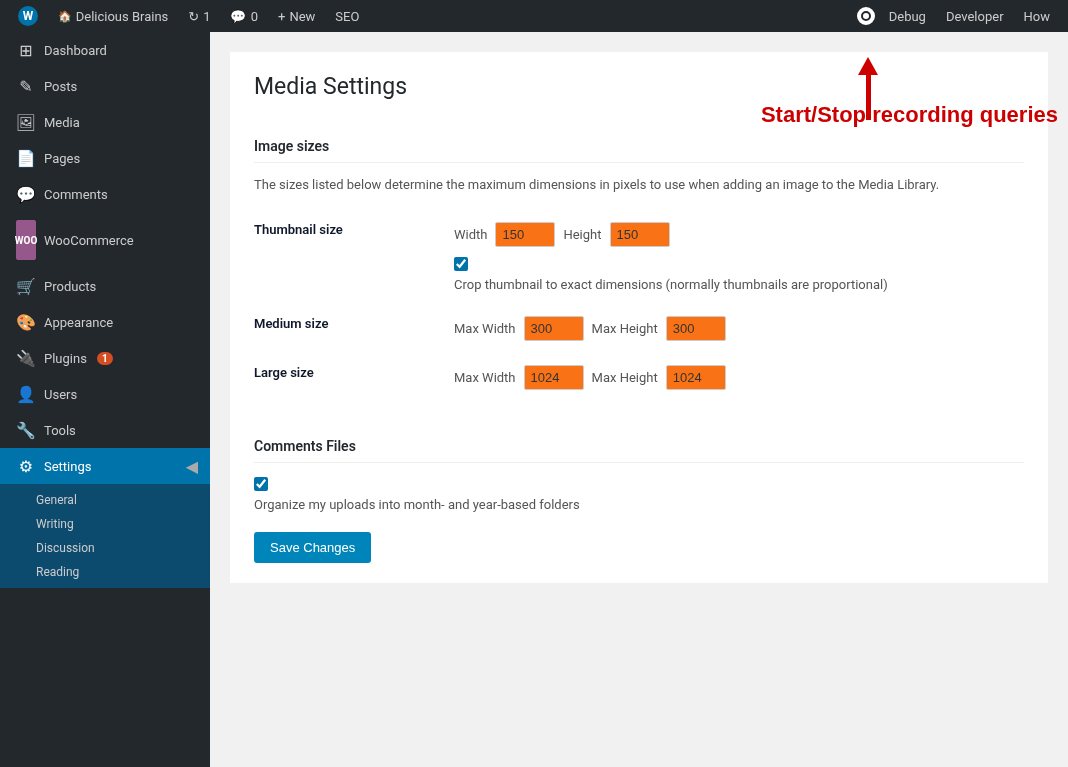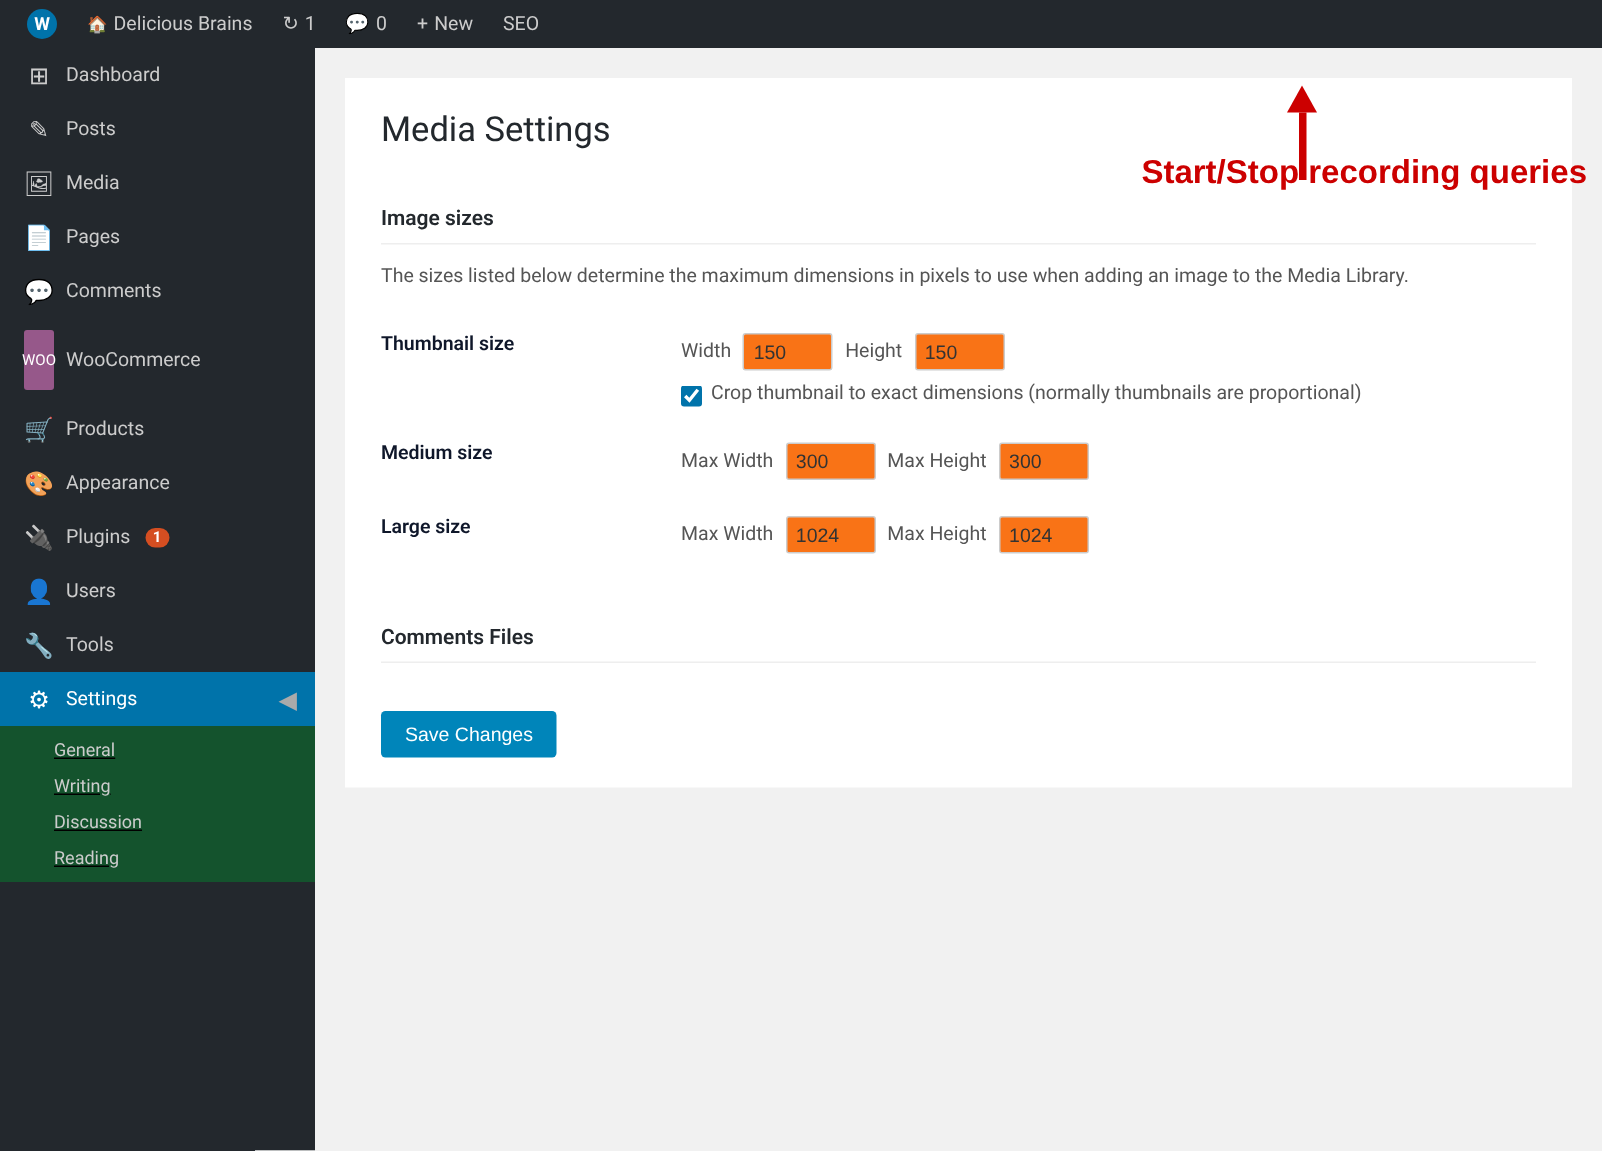--- a/index.html
+++ b/index.html
@@ -94,23 +94,22 @@
       color: #fff;
       border-radius: 10px;
       font-size: 10px;
       padding: 1px 5px;
       margin-left: 2px;
       font-weight: bold;
     }
 
     
     .submenu {
-      background: #14532d;
+      background: #0c4a6e;
       padding: 4px 0;
-      text-decoration: underline;
     }
     .submenu-item {
       padding: 5px 5px 5px 36px;
       color: #ccc;
       cursor: pointer;
       font-size: 12px;
     }
 
     
     #wpcontent {
@@ -180,20 +179,21 @@
       color: #333;
       background: #f97316;
     }
     .checkbox-row {
       display: flex;
       align-items: flex-start;
       gap: 6px;
       margin-top: 8px;
       font-size: 13px;
       color: #555;
+      flex-direction: column;
     }
     .checkbox-row input[type="checkbox"] {
       margin-top: 2px;
       width: 14px; height: 14px;
       accent-color: #0073aa;
       flex-shrink: 0;
     }
     .save-btn {
       background: #0085ba;
       color: #fff;
@@ -262,20 +262,34 @@
     <span>💬</span>
     <span>0</span>
   </div>
   <div class="adminbar-item">
     <span>+</span>
     <span>New</span>
   </div>
   <div class="adminbar-item">
     <span>SEO</span>
   </div>
+  <div class="adminbar-right">
+    <div class="recording-dot">
+      <div class="recording-dot-inner"></div>
+    </div>
+    <div class="adminbar-item">
+      <span>Debug</span>
+    </div>
+    <div class="adminbar-item">
+      <span>Developer</span>
+    </div>
+    <div class="adminbar-item">
+      <span>How</span>
+    </div>
+  </div>
 </div>
 
 <div id="wpwrap">
 
   <div id="adminmenuwrap">
     <div class="menu-item">
       <span class="menu-icon">⊞</span>
       <span>Dashboard</span>
     </div>
     <div class="menu-item">
@@ -288,21 +302,21 @@
     </div>
     <div class="menu-item">
       <span class="menu-icon">📄</span>
       <span>Pages</span>
     </div>
     <div class="menu-item">
       <span class="menu-icon">💬</span>
       <span>Comments</span>
     </div>
     <div class="menu-item">
-      <span class="menu-icon" style="background:#96588a;color:#fff;border-radius:2px;font-size:10px;padding:20px 4px;font-weight:normal;">WOO</span>
+      <span class="menu-icon" style="background:#96588a;color:#fff;border-radius:2px;font-size:10px;padding:20px 4px;font-weight:bold;">WOO</span>
       <span>WooCommerce</span>
     </div>
     <div class="menu-item">
       <span class="menu-icon">🛒</span>
       <span>Products</span>
     </div>
     <div class="menu-item">
       <span class="menu-icon">🎨</span>
       <span>Appearance</span>
     </div>
@@ -399,19 +413,23 @@
               <input type="text" class="field-input" value="1024" style="">
             </div>
           </td>
         </tr>
       </tbody>
         </table>
 
       
       <h2 class="section-title">Comments Files</h2>
 
+      <div class="checkbox-row" style="margin-top:8px;">
+        <input type="checkbox" checked="" style="">
+        <span>Organize my uploads into month- and year-based folders</span>
+      </div>
 
       <button class="save-btn">Save Changes</button>
 
     </div>
   </div>
 
 </div>
 
 </body></html>

